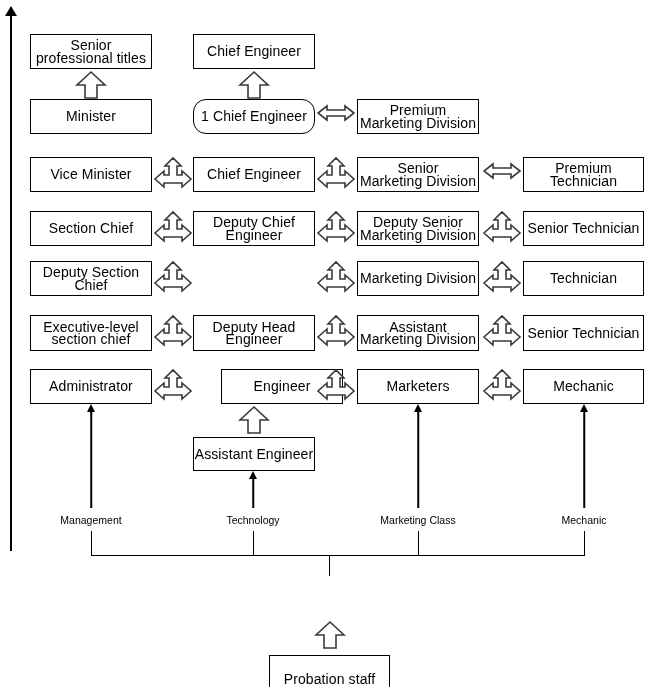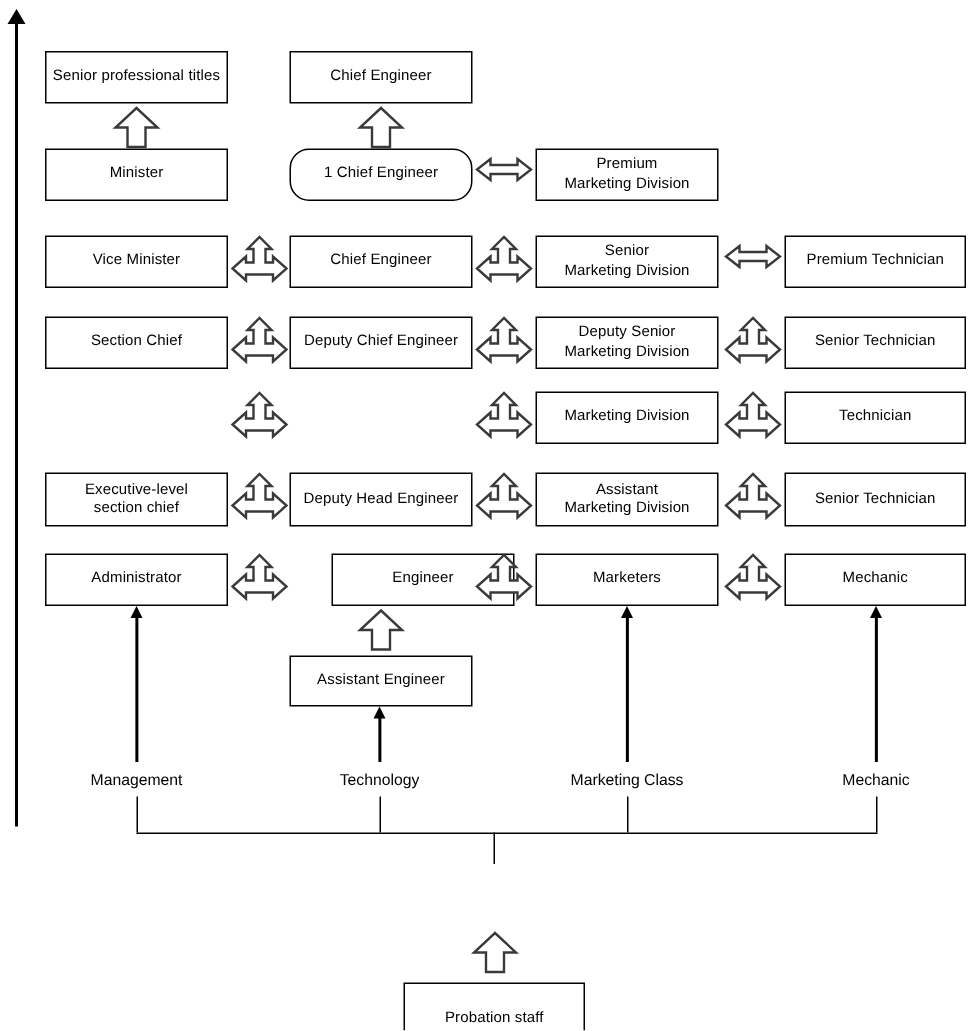--- a/index.html
+++ b/index.html
@@ -17,21 +17,21 @@
   
   .box{
     position:absolute;
     box-sizing:border-box;
     border:1px solid #000;
     background:#fff;
     display:flex;
     align-items:center;
     justify-content:center;
     text-align:center;
-    font-size:10px;
+    font-size:14px;
     line-height:12.5px;
     color:#000;
     letter-spacing:.1px;
     white-space:pre-line;
   }
   
   .vline{position:absolute;background:#000;width:1px;}
   .hline{position:absolute;background:#000;height:1px;}
 
   
@@ -140,20 +140,21 @@
     <svg width="42" height="40" viewBox="0 0 42 40">
       <path d="M12 16 L3 24 L12 32 L12 28 L30 28 L30 32 L39 24 L30 16 L30 20 L25 20 L25 11 L29 11 L21 3 L13 11 L17 11 L17 20 L12 20 Z"></path>
     </svg>
   </div>
   <div class="blockarrow" style="left:481px; top:209px;">
     <svg width="42" height="40" viewBox="0 0 42 40">
       <path d="M12 16 L3 24 L12 32 L12 28 L30 28 L30 32 L39 24 L30 16 L30 20 L25 20 L25 11 L29 11 L21 3 L13 11 L17 11 L17 20 L12 20 Z"></path>
     </svg>
   </div>
 
+  <div class="box" style="left:30px;  top:261px; width:122px; height:35px;">Deputy Section Chief</div>
   <div class="box" style="left:357px; top:261px; width:122px; height:35px;">Marketing Division</div>
   <div class="box" style="left:523px; top:261px; width:121px; height:35px;">Technician</div>
 
   <div class="blockarrow" style="left:152px; top:259px;">
     <svg width="42" height="40" viewBox="0 0 42 40">
       <path d="M12 16 L3 24 L12 32 L12 28 L30 28 L30 32 L39 24 L30 16 L30 20 L25 20 L25 11 L29 11 L21 3 L13 11 L17 11 L17 20 L12 20 Z"></path>
     </svg>
   </div>
   <div class="blockarrow" style="left:315px; top:259px;">
     <svg width="42" height="40" viewBox="0 0 42 40">

